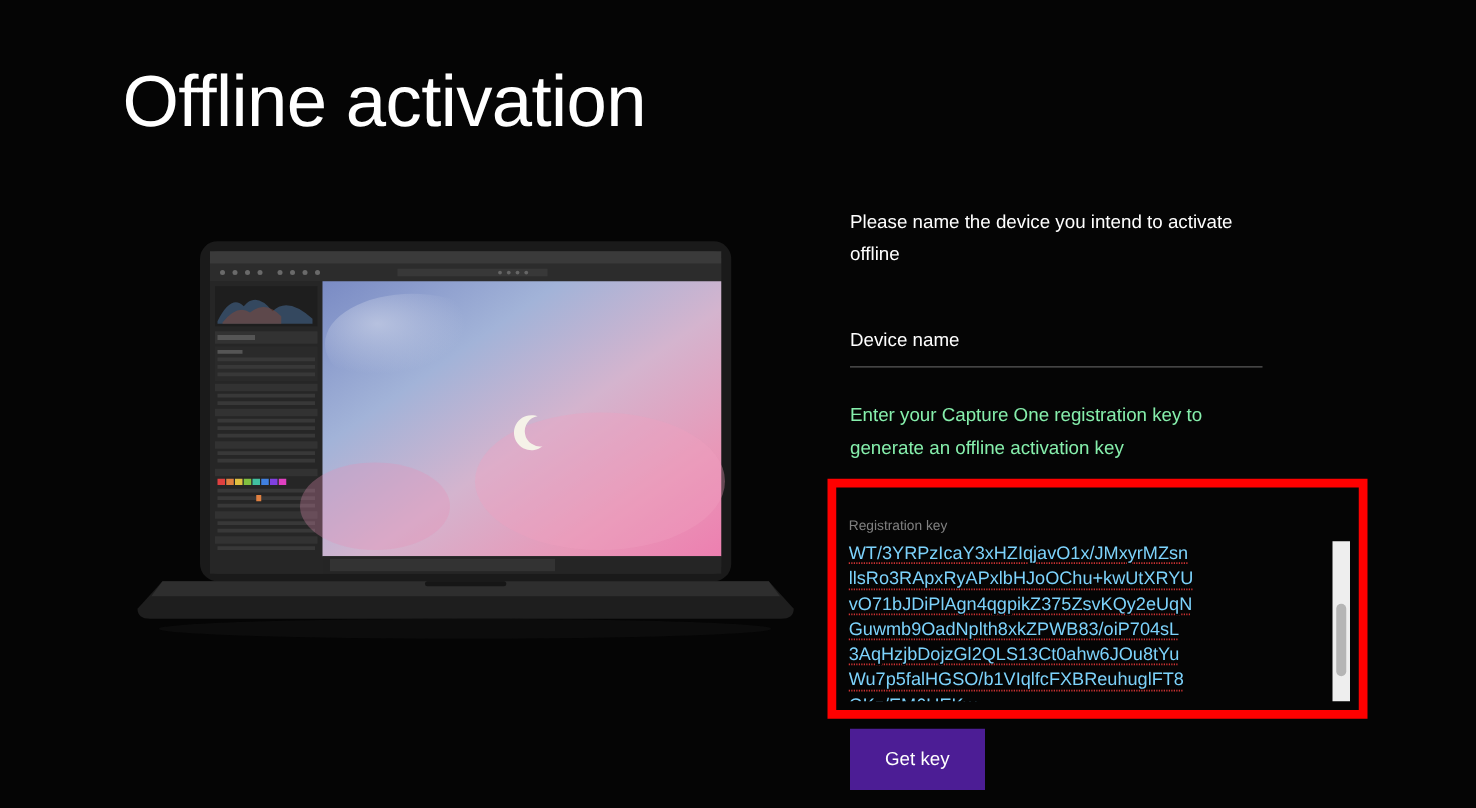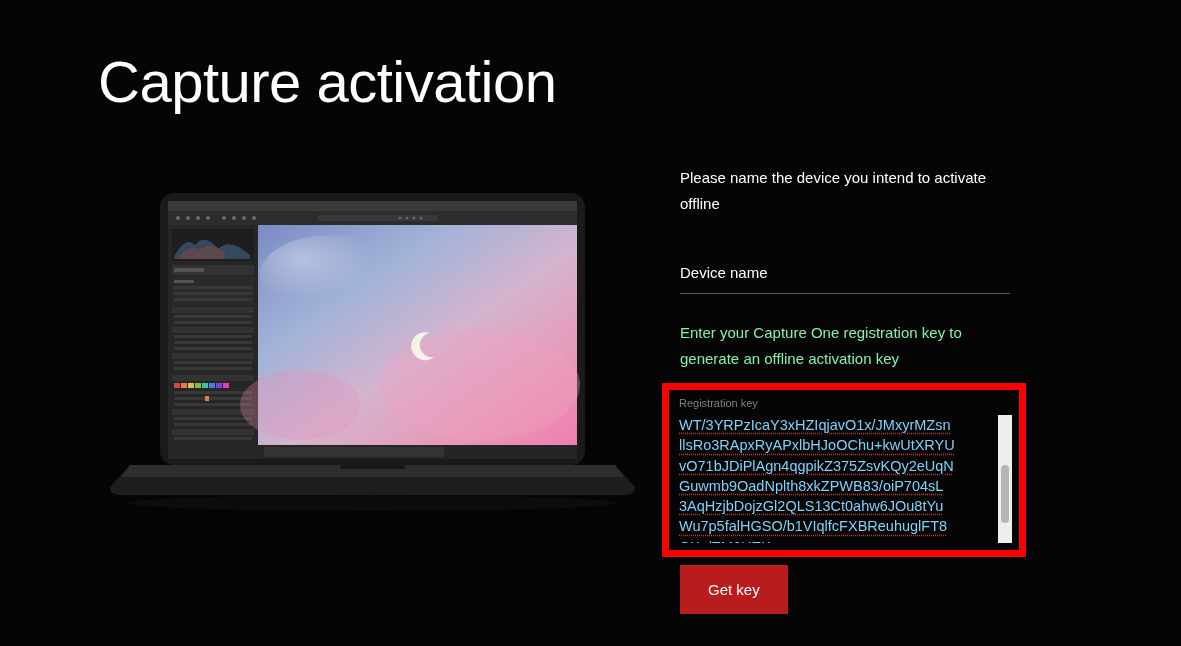--- a/index.html
+++ b/index.html
@@ -63,22 +63,22 @@
     }
     .instruction2 {
       font-size: 15px;
       line-height: 1.7;
       color: #86efac;
       margin-bottom: 12px;
       max-width: 340px;
     }
     .reg-box {
       border: 7px solid #ff0000;
-      padding: 7px 7px 7px 8px;
-      width: 364px;
+      padding: 25px 7px 7px 8px;
+      width: 432px;
       position: relative;
       left: -18px;
     }
     .reg-label {
       font-size: 11px;
       color: #808080;
       margin-bottom: 6px;
       padding-left: 2px;
     }
     .reg-textarea-wrap {
@@ -109,34 +109,34 @@
     .scrollbar-thumb {
       position: absolute;
       width: 8px;
       left: 3px;
       top: 50px;
       height: 58px;
       background: #b5b5b5;
       border-radius: 4px;
     }
     .get-key-btn {
-      background: #b91c1c;
+      background: #4c1d95;
       color: #ffffff;
       border: none;
       font-size: 15px;
       padding: 16px 28px;
       margin-top: 8px;
       cursor: pointer;
       font-family: inherit;
     }
   </style>
 </head>
 <body>
 
-<h1 class="page-title">Capture activation</h1>
+<h1 class="page-title">Offline activation</h1>
 
 <div class="content">
   <div class="left-col">
     <svg class="laptop-illustration" viewBox="0 0 545 330">
 
       <rect x="60" y="8" width="425" height="272" rx="14" fill="#1a1a1a"></rect>
       <rect x="68" y="16" width="409" height="258" rx="6" fill="#2a2a2a"></rect>
 
       <rect x="68" y="16" width="409" height="10" fill="#3a3a3a"></rect>
 

